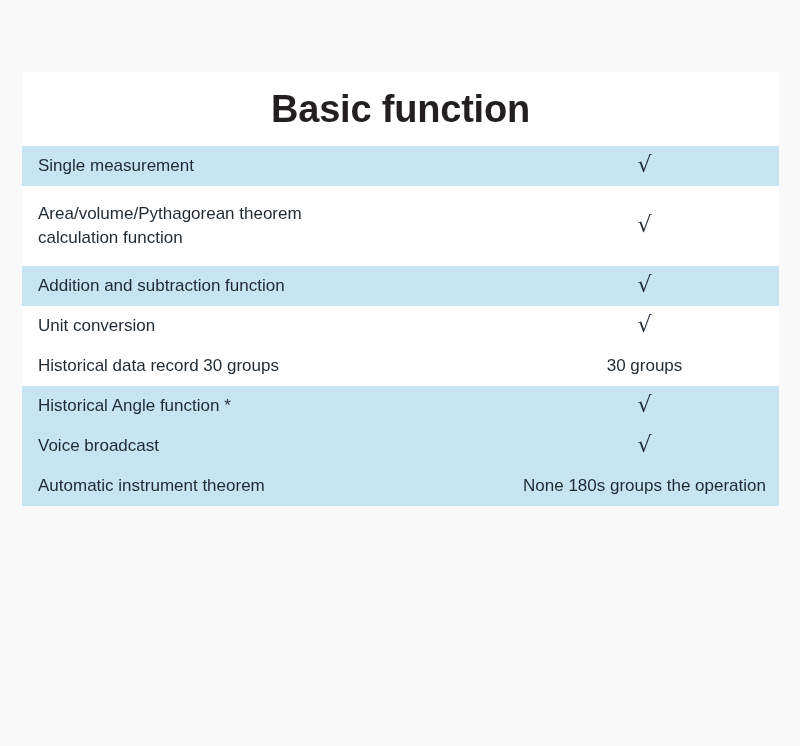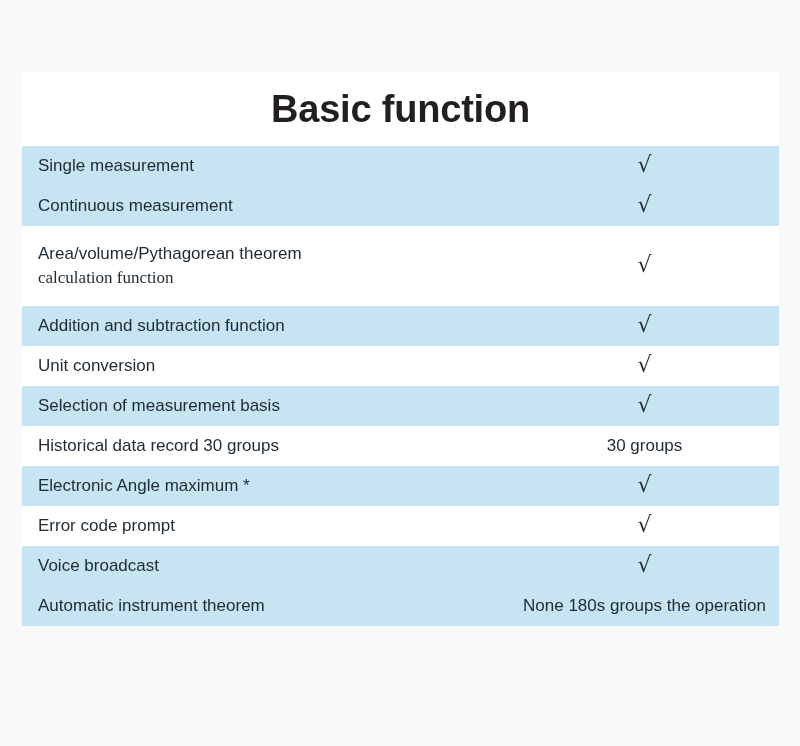--- a/index.html
+++ b/index.html
@@ -80,70 +80,57 @@
   .cell-value .radical {
     font-size: 22px;
     line-height: 1;
     display: inline-block;
     position: relative;
     top: 1px;
     font-family: "DejaVu Sans", sans-serif;
   }
   .label-line2 {
     display: block;
-    font-family: Liberation Serif, serif;
   }
 </style>
 </head>
 <body>
 
 <div id="page">
 
   <div id="card">
 
     <div id="title-bar">
       <div id="title-text">Basic function</div>
     </div>
 
     <table class="spec-table">
       <tbody id="spec-tbody">
           <tr class="spec-row odd">
             <td class="cell-label"><span>Single measurement</span></td>
             <td class="cell-value"><span class="radical">√</span></td>
           </tr>
-          <tr class="spec-row odd">
-            <td class="cell-label"><span>Continuous measurement</span></td>
-            <td class="cell-value"><span class="radical">√</span></td>
-          </tr>
           <tr class="spec-row even tall">
             <td class="cell-label"><span>Area/volume/Pythagorean theorem</span><span class="label-line2">calculation function</span></td>
             <td class="cell-value"><span class="radical">√</span></td>
           </tr>
           <tr class="spec-row odd">
             <td class="cell-label"><span>Addition and subtraction function</span></td>
             <td class="cell-value"><span class="radical">√</span></td>
           </tr>
           <tr class="spec-row even">
             <td class="cell-label"><span>Unit conversion</span></td>
             <td class="cell-value"><span class="radical">√</span></td>
           </tr>
-          <tr class="spec-row odd">
-            <td class="cell-label"><span>Selection of measurement basis</span></td>
-            <td class="cell-value"><span class="radical">√</span></td>
-          </tr>
           <tr class="spec-row even">
             <td class="cell-label"><span>Historical data record 30 groups</span></td>
             <td class="cell-value"><span>30 groups</span></td>
           </tr>
           <tr class="spec-row odd">
-            <td class="cell-label"><span>Electronic Angle maximum *</span></td>
-            <td class="cell-value"><span class="radical">√</span></td>
-          </tr>
-          <tr class="spec-row even">
-            <td class="cell-label"><span>Error code prompt</span></td>
+            <td class="cell-label"><span>Historical Angle function *</span></td>
             <td class="cell-value"><span class="radical">√</span></td>
           </tr>
           <tr class="spec-row odd">
             <td class="cell-label"><span>Voice broadcast</span></td>
             <td class="cell-value"><span class="radical">√</span></td>
           </tr>
           <tr class="spec-row odd">
             <td class="cell-label"><span>Automatic instrument theorem</span></td>
             <td class="cell-value"><span>None 180s groups the operation</span></td>
           </tr>

